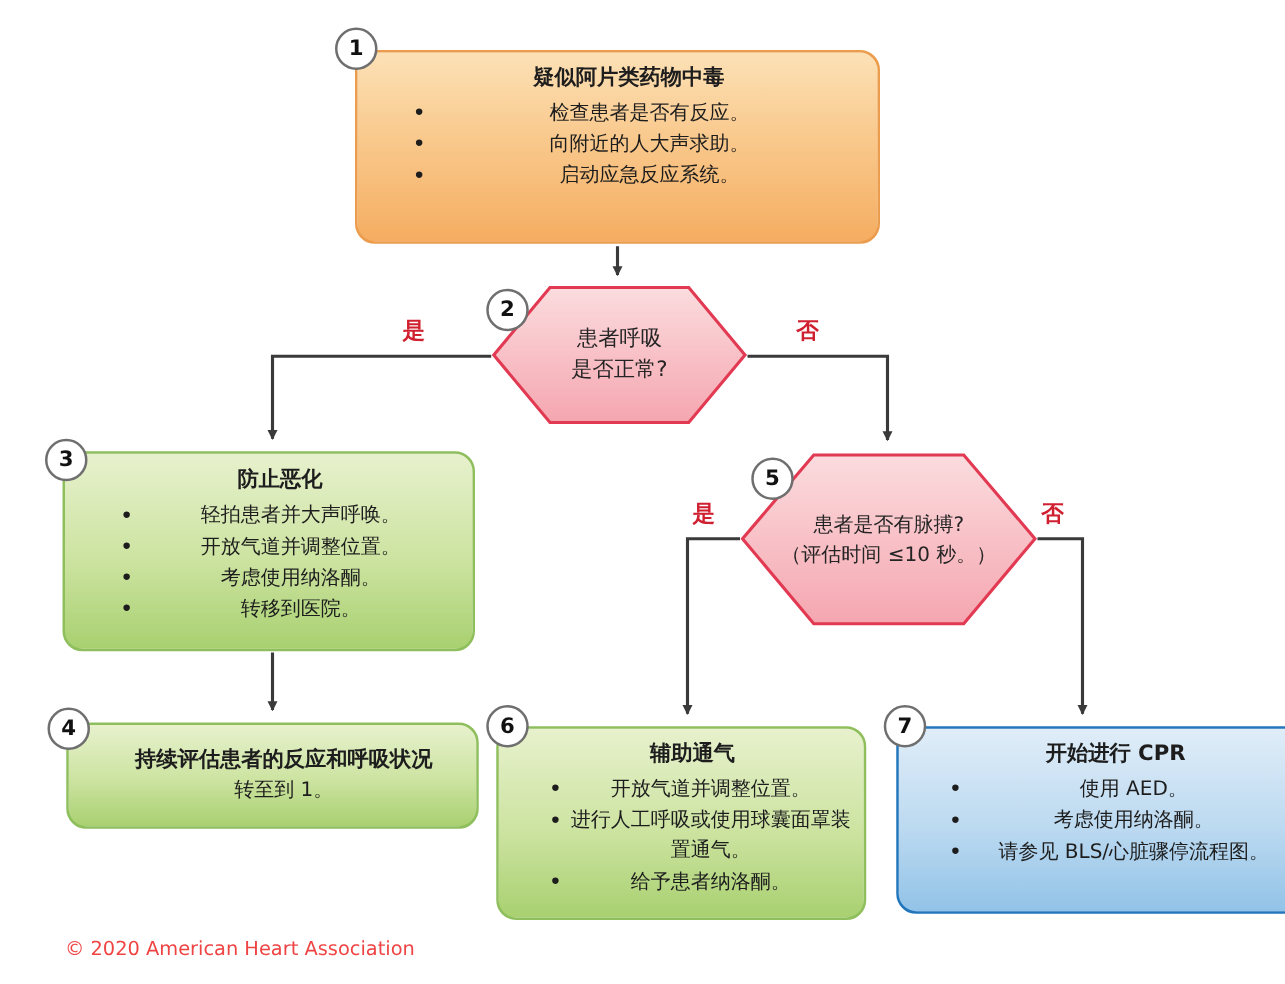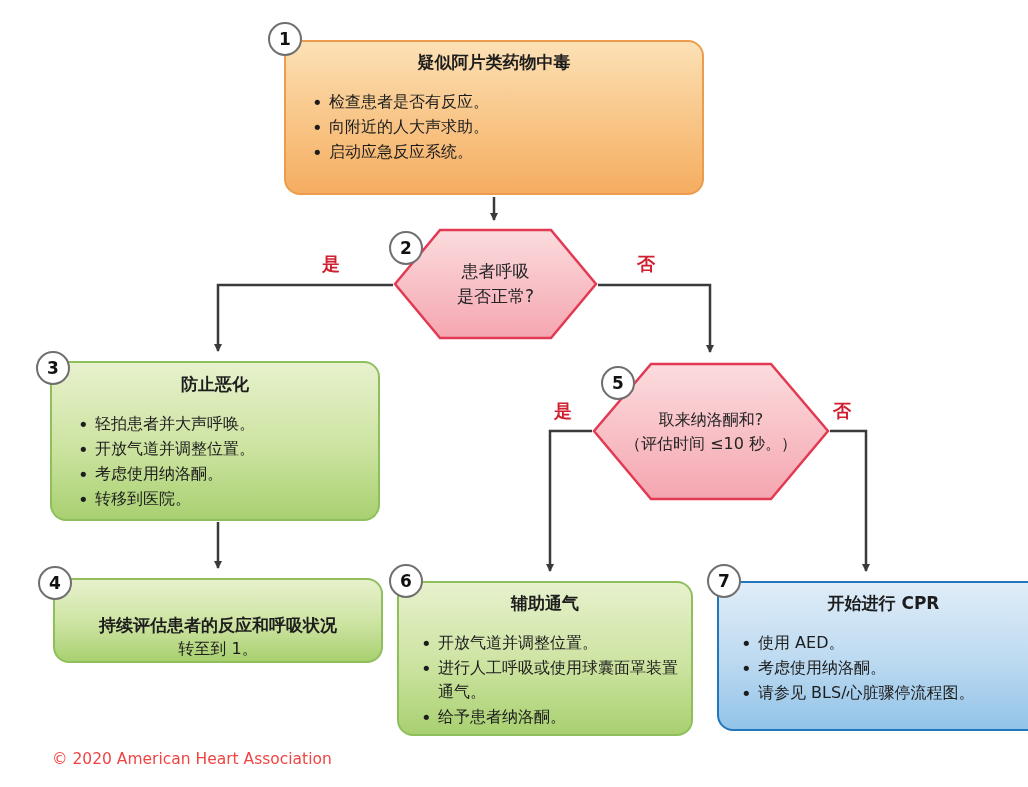--- a/index.html
+++ b/index.html
@@ -4,29 +4,29 @@
 <style>
   html,body { margin:0; padding:0; background:#ffffff; }
   .canvas {
     position:relative; width:1028px; height:787px; background:#ffffff;
     font-family:"DejaVu Sans","Liberation Sans",sans-serif;
     color:#1d1d1d; overflow:hidden;
   }
   svg.connectors { position:absolute; left:0; top:0; width:1028px; height:787px; }
 
   
-  .box { position:absolute; border-radius:16px; box-sizing:border-box; }
+  .box { position:absolute; border-radius:16px; box-sizing:border-box;padding-left:18px; }
   .box.orange { background:linear-gradient(180deg,#FCE1B6 0%,#F9C98D 45%,#F5AD61 100%); border:2px solid #EC9C4D; }
   .box.green  { background:linear-gradient(180deg,#E7F1CD 0%,#CCE3A0 55%,#A8D070 100%); border:2px solid #8FBF5D; }
   .box.blue   { background:linear-gradient(180deg,#E0EDF8 0%,#BBD9F0 55%,#92C3E8 100%); border:2px solid #2276BC; }
 
   .box-title { font-weight:bold; font-size:17px; text-align:center; line-height:1.35; }
   .box-sub   { font-size:16px; text-align:center; line-height:1.5; }
 
-  ul.bullets { list-style:none; margin:16px 0 0 0; padding:0 10px 0 26px; }
+  ul.bullets { list-style:none; margin:4px 0 0 0; padding:0 10px 0 26px;text-align:center; }
   ul.bullets li {
     position:relative; padding-left:17px; font-size:16px; line-height:1.5;
     margin:1px 0;
   }
   ul.bullets li::before {
     content:"\2022"; position:absolute; left:0; top:-1px; font-size:18px; color:#1d1d1d;
   }
 
   
   .hex { position:absolute; }
@@ -101,37 +101,37 @@
   <div class="box green" style="left:50px;top:361px;width:330px;height:160px;padding-top:10px;">
     <div class="box-title">防止恶化</div>
     <ul class="bullets">
       <li>轻拍患者并大声呼唤。</li>
       <li>开放气道并调整位置。</li>
       <li>考虑使用纳洛酮。</li>
       <li>转移到医院。</li>
     </ul>
   </div>
 
-  <div class="box green" style="left:53px;top:578px;width:330px;height:85px;display:flex;flex-direction:column;justify-content:flex-end;">
+  <div class="box green" style="left:53px;top:578px;width:330px;height:85px;display:flex;flex-direction:column;justify-content:center;">
     <div class="box-title">持续评估患者的反应和呼吸状况</div>
     <div class="box-sub">转至到 1。</div>
   </div>
 
   <div class="hex" style="left:592px;top:362px;width:238px;height:139px;">
     <svg width="238" height="139" viewBox="0 0 238 139">
       <defs>
         <linearGradient id="pinkGrad5" x1="0" y1="0" x2="0" y2="1">
           <stop offset="0" stop-color="#FBDCDE"></stop>
           <stop offset="1" stop-color="#F5A6B0"></stop>
         </linearGradient>
       </defs>
       <polygon points="2,69 59,2 179,2 236,69 179,137 59,137" fill="url(#pinkGrad5)" stroke="#E23A52" stroke-width="2.5"></polygon>
     </svg>
     <div class="hex-text" style="font-size:16px;">
-      <div>取来纳洛酮和?</div>
+      <div>患者是否有脉搏?</div>
       <div>（评估时间 ≤10 秒。）</div>
     </div>
   </div>
 
   <div class="box green" style="left:397px;top:581px;width:296px;height:155px;padding-top:9px;">
     <div class="box-title">辅助通气</div>
     <ul class="bullets" style="padding-left:22px;">
       <li>开放气道并调整位置。</li>
       <li>进行人工呼吸或使用球囊面罩装置通气。</li>
       <li>给予患者纳洛酮。</li>

